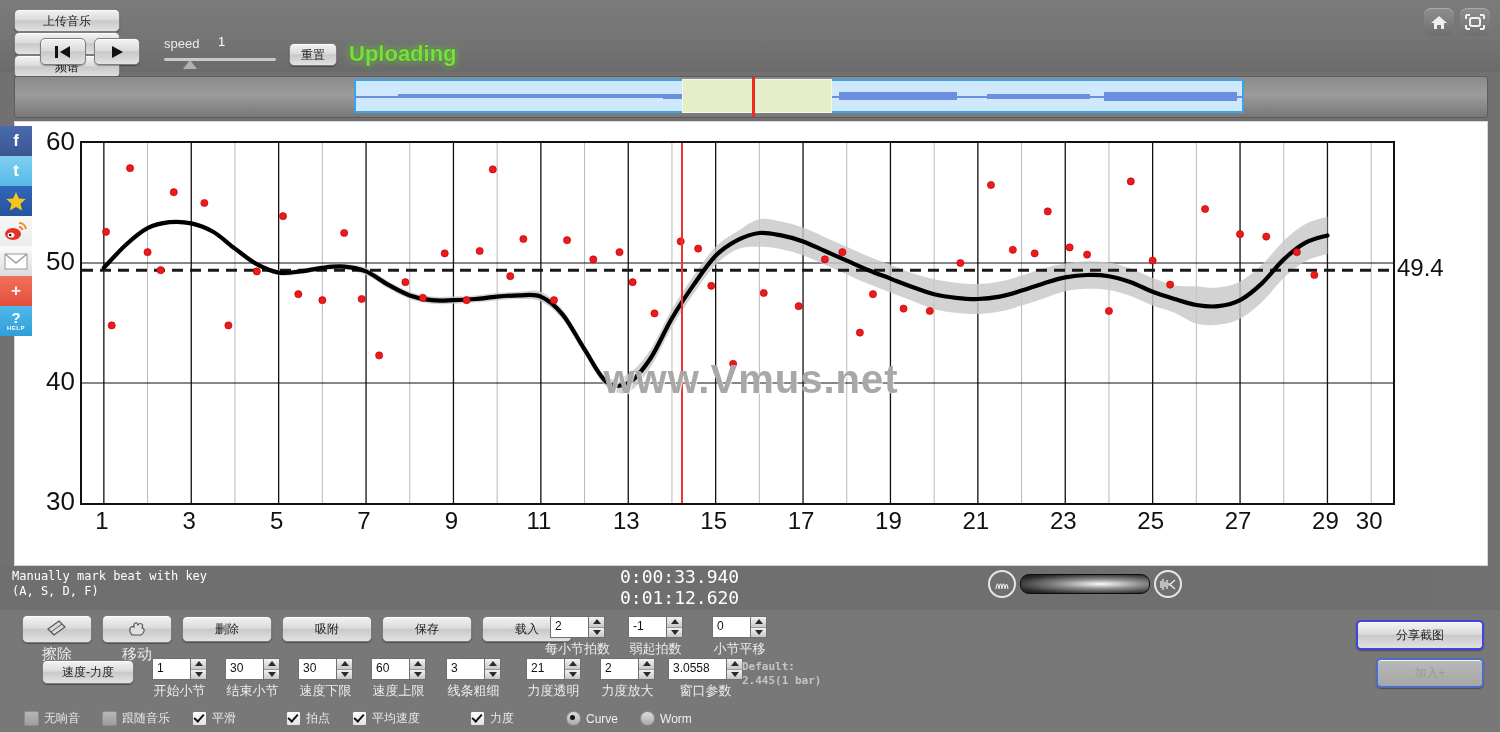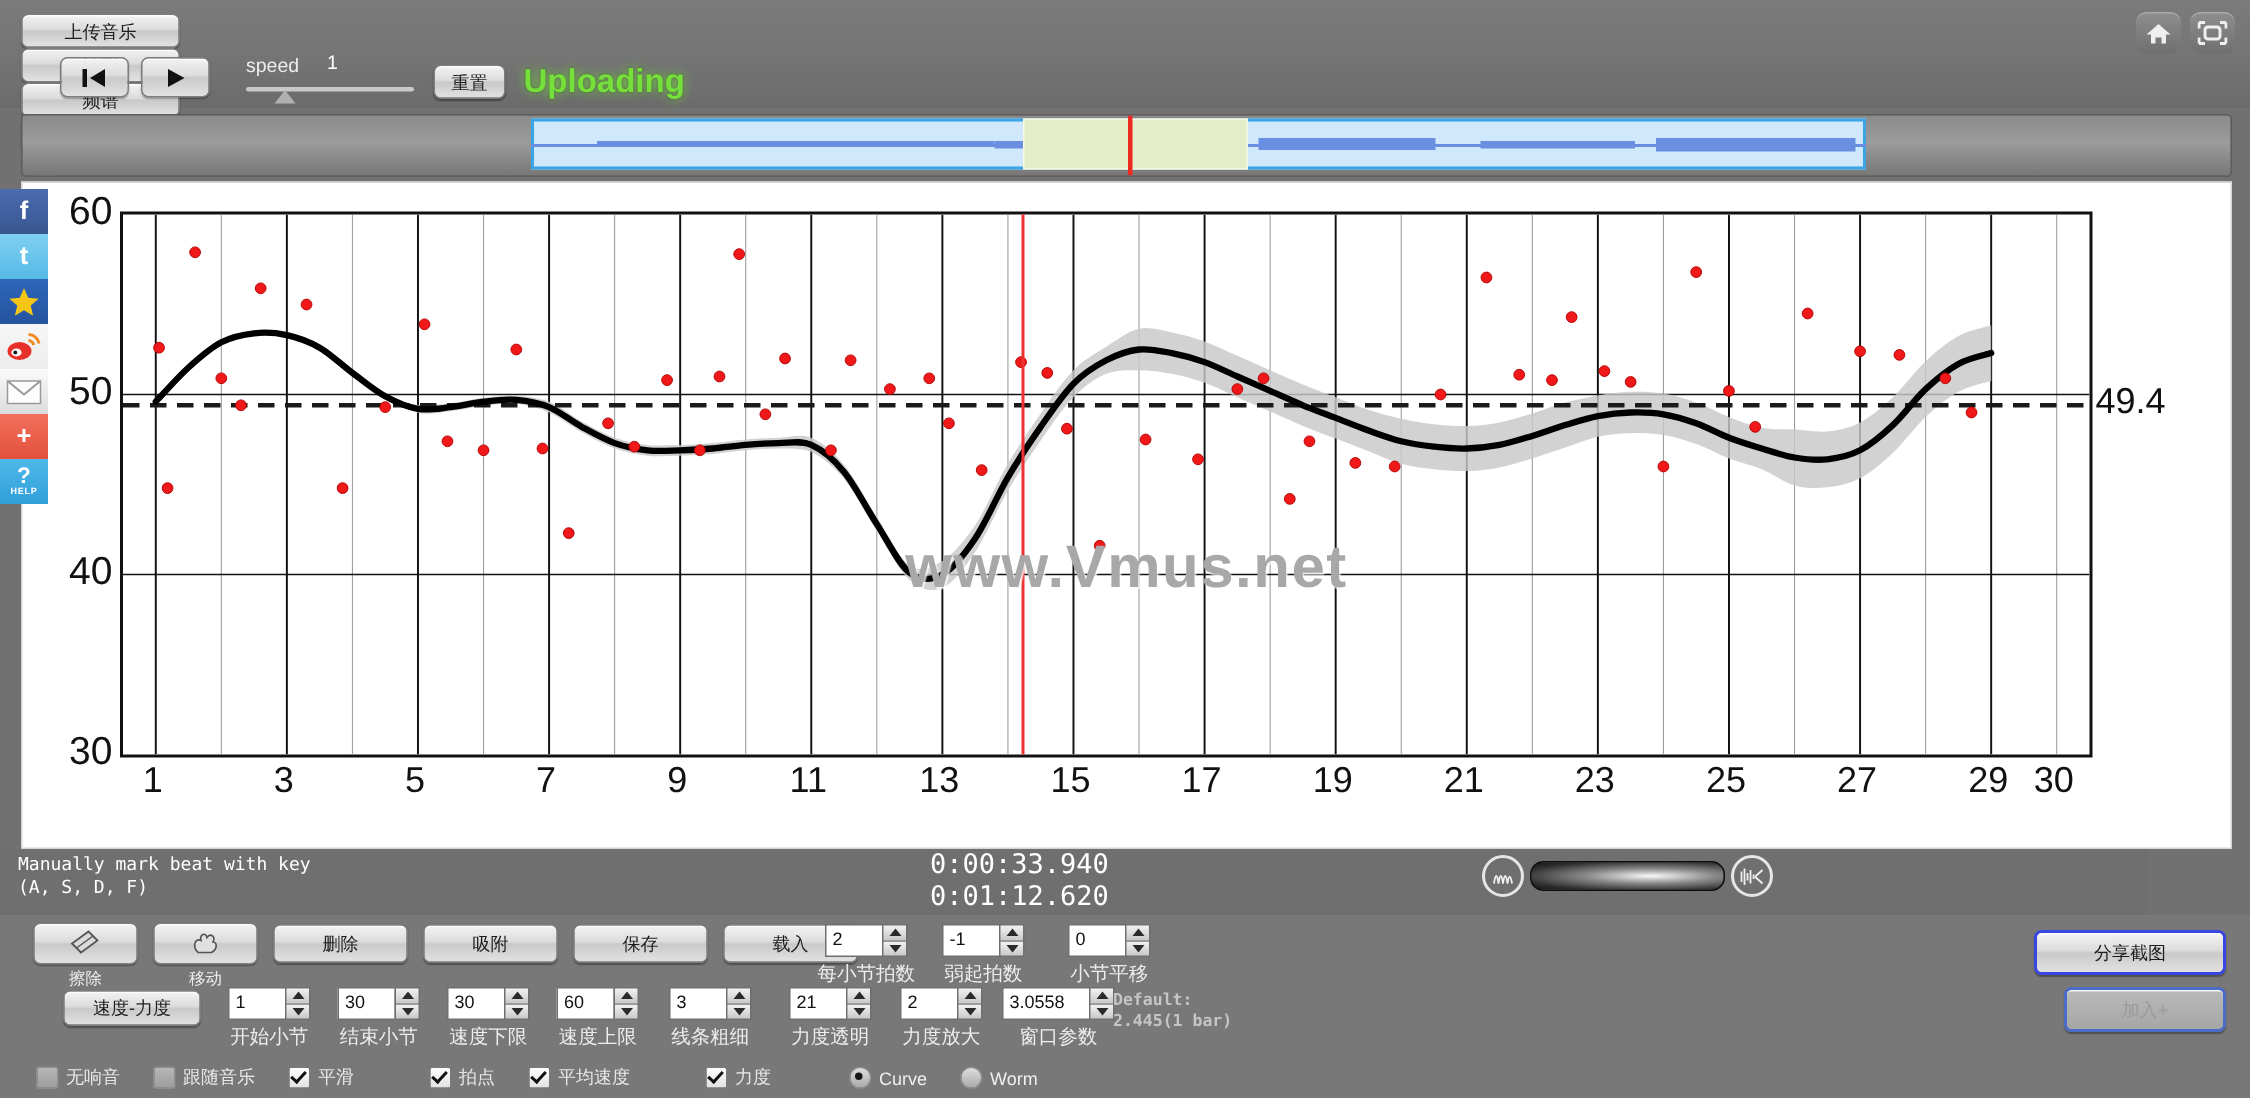--- a/index.html
+++ b/index.html
@@ -101,21 +101,21 @@
      display:flex;align-items:center;justify-content:center;color:#f0f0f0;font-size:13px;}
   .vol-slider{width:128px;height:18px;border-radius:9px;
      background:radial-gradient(ellipse at 62% 50%,#fafafa 0%,#8a8a8a 38%,#2b2b2b 80%,#161616 100%);
      border:1px solid #0d0d0d;}
 
   
   .bottom{position:absolute;left:0;top:610px;width:1500px;height:122px;background:#787878;}
   .tool-row{position:absolute;left:22px;top:5px;display:flex;align-items:flex-start;gap:10px;}
   .tool-btn{width:68px;height:26px;}
   .tool-cell{display:flex;flex-direction:column;align-items:center;gap:2px;}
-  .tool-cap{color:#ececec;font-size:11px;}
+  .tool-cap{color:#ececec;font-size:15px;}
   .wide-btn{width:88px;height:24px;font-size:12px;}
   .spin-group{position:absolute;display:flex;flex-direction:column;align-items:center;}
   .spin{display:flex;align-items:stretch;height:22px;}
   .spin-in{width:38px;height:22px;background:#fff;border:1px solid #6f6f6f;border-right:none;
      font-size:12px;color:#111;padding:2px 0 0 4px;box-sizing:border-box;}
   .spin-ar{width:17px;display:flex;flex-direction:column;border:1px solid #6f6f6f;box-sizing:border-box;}
   .spin-up,.spin-dn{flex:1;background:linear-gradient(180deg,#f2f2f2,#c8c8c8);
      display:flex;align-items:center;justify-content:center;cursor:pointer;}
   .spin-up{border-bottom:1px solid #9a9a9a;}
   .ar{width:0;height:0;border-left:4px solid transparent;border-right:4px solid transparent;}

